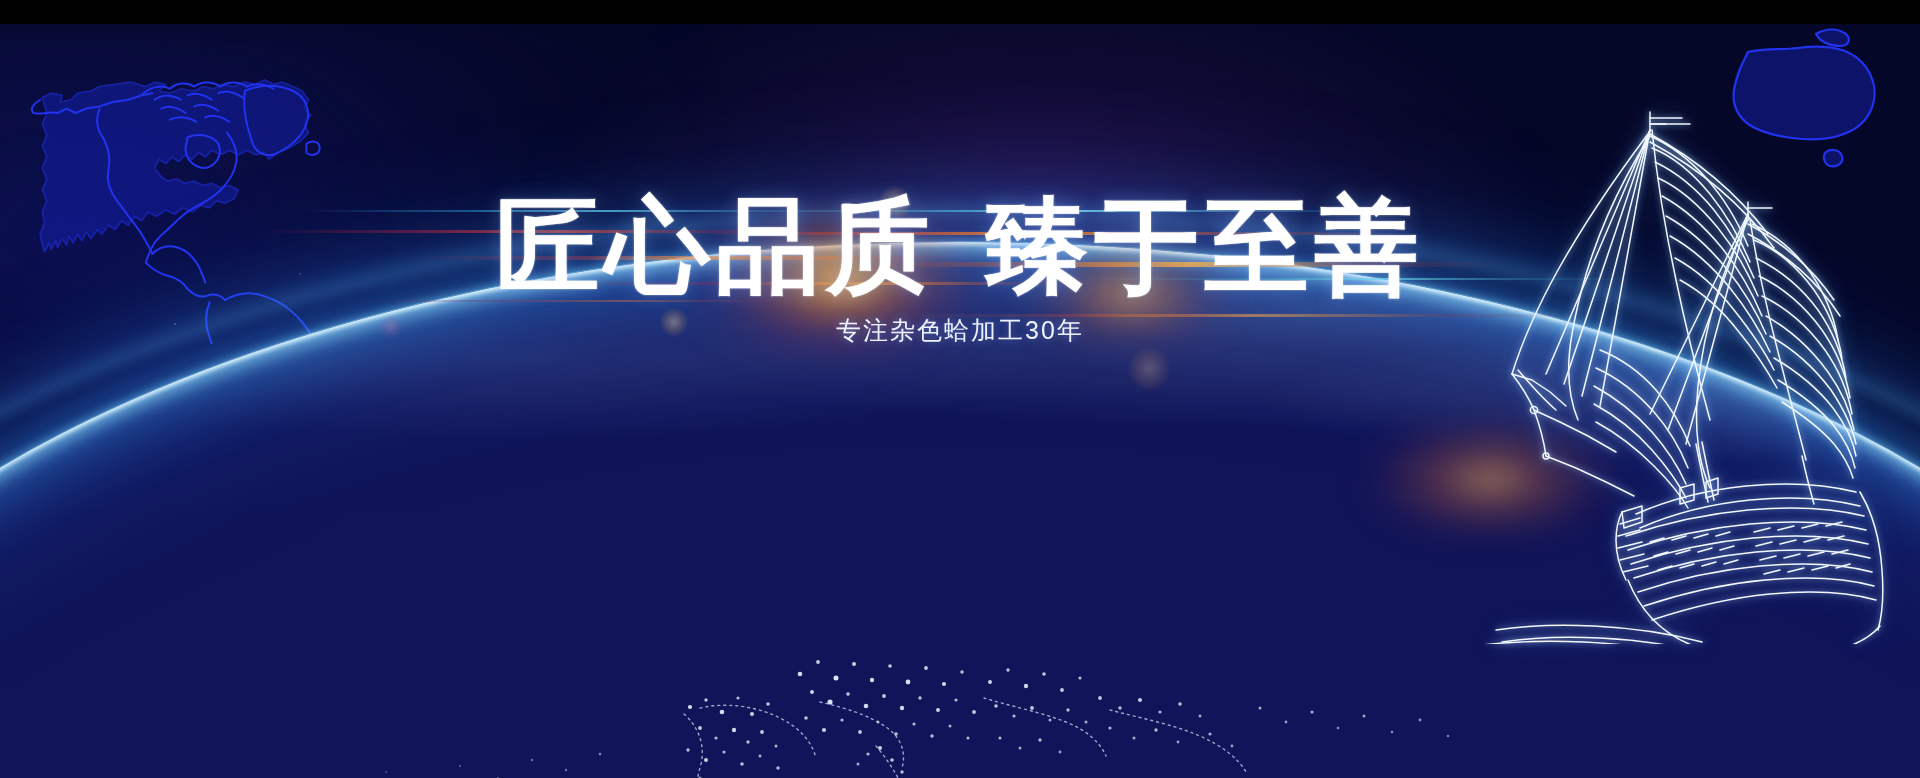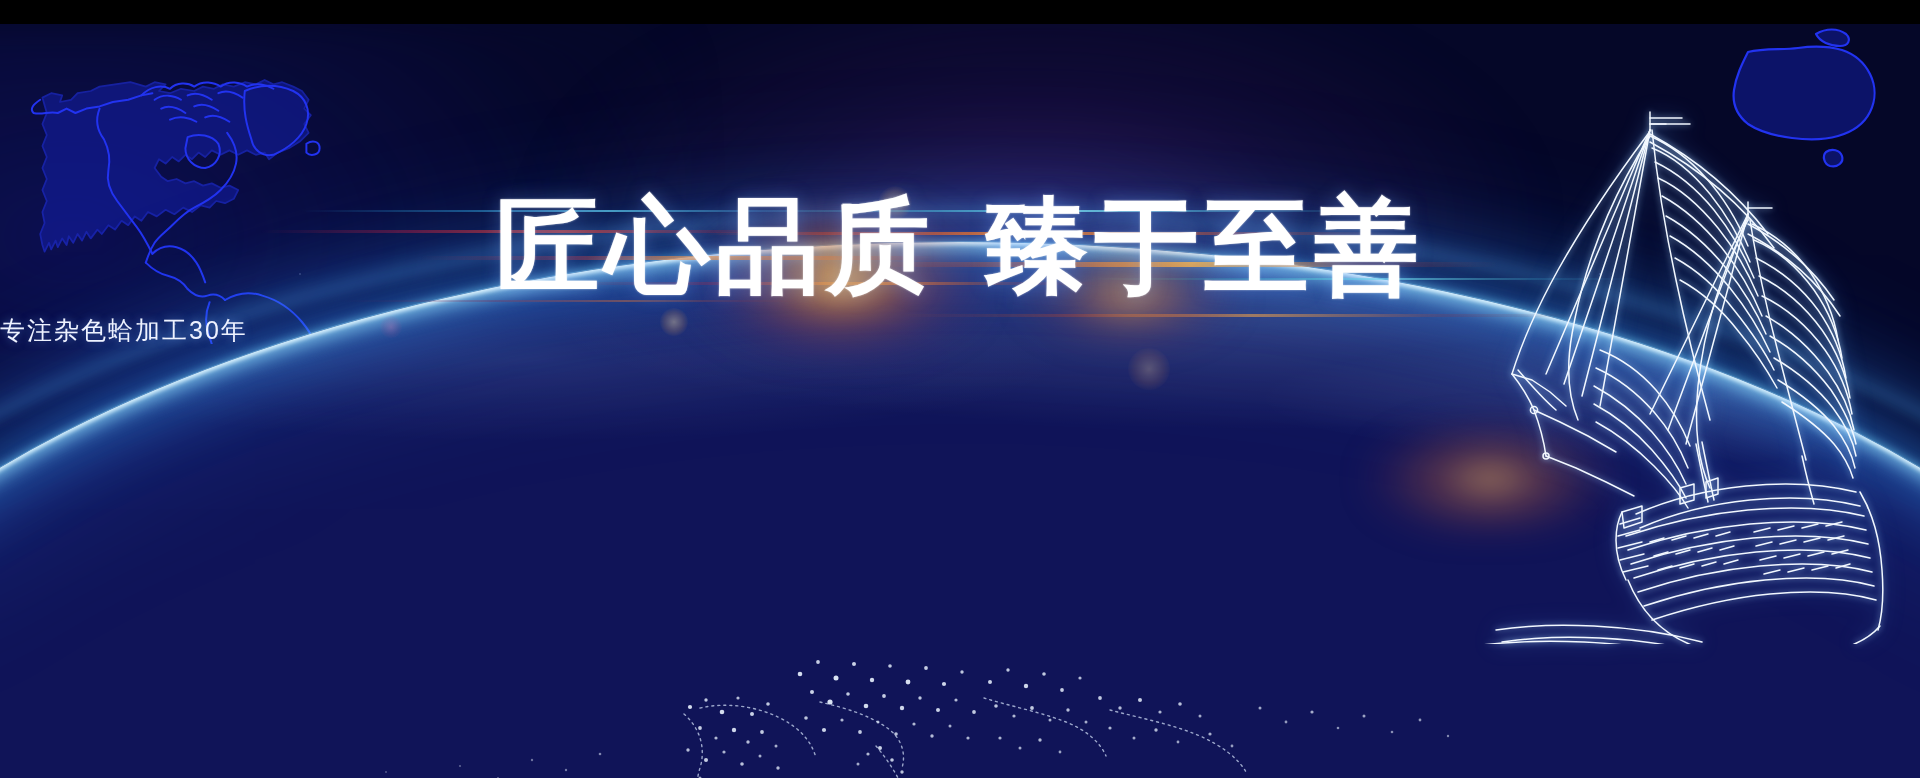--- a/index.html
+++ b/index.html
@@ -174,20 +174,21 @@
       0 0 2px rgba(255,255,255,0.65),
       0 0 18px rgba(120,170,255,0.35);
     white-space: nowrap;
   }
   .headline .gap { display: inline-block; width: 40px; }
 
   .subtitle {
     position: absolute;
     left: 0; right: 0;
     top: 290px;
+    text-align: center;
     z-index: 6;
     color: #eef2ff;
     font-size: 25px;
     font-weight: 400;
     letter-spacing: 2px;
     text-shadow: 0 0 8px rgba(120,170,255,0.5);
   }
 
   
   .ship {

